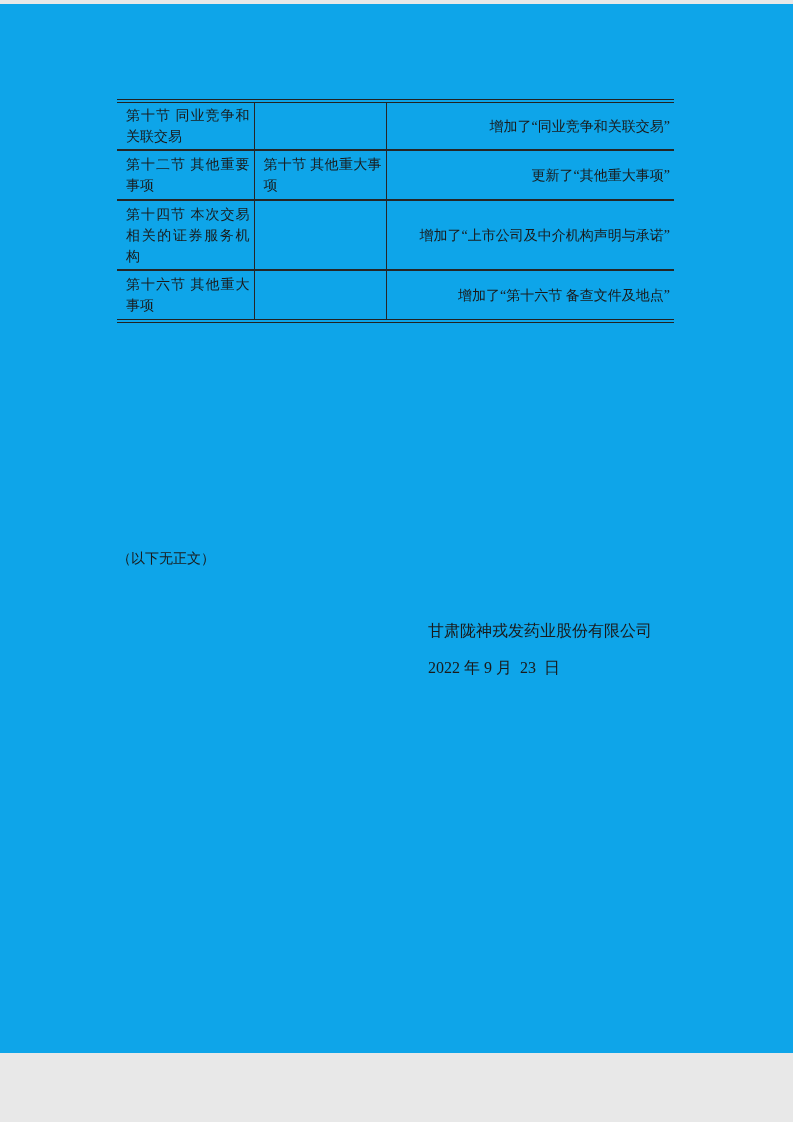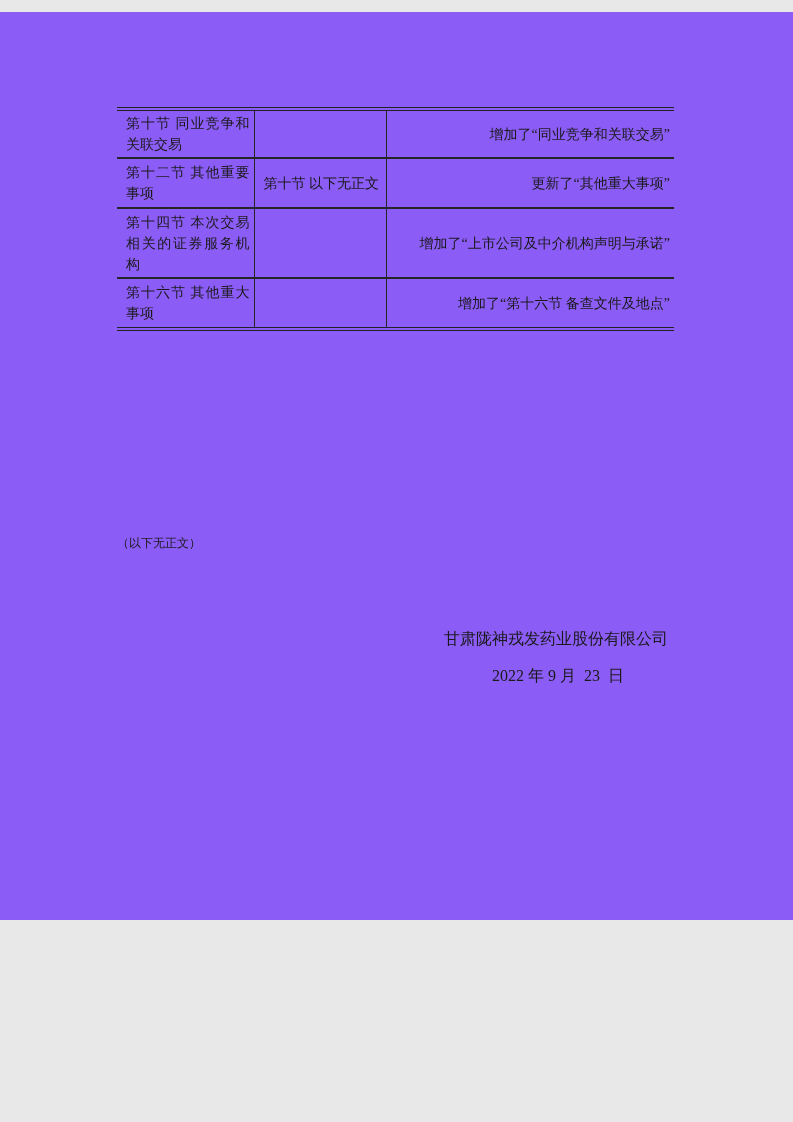--- a/index.html
+++ b/index.html
@@ -1,22 +1,22 @@
 <!DOCTYPE html>
 <html><head>
 <meta charset="utf-8">
 <style>
   html, body { margin: 0; padding: 0; }
   body { background: #e8e8e8; }
   .page {
     position: relative;
     width: 793px;
-    height: 908px;
-    margin: 12px auto;
-    background: #8b5cf6;
+    height: 1049px;
+    margin: 4px auto;
+    background: #0ea5e9;
     overflow: hidden;
     font-family: "Liberation Serif", "DejaVu Serif", serif;
     color: #1a1a1a;
   }
   table.rev-table {
     position: absolute;
     left: 117px;
     top: 95px;
     width: 557px;
     border-collapse: collapse;
@@ -40,29 +40,29 @@
   .r1 td { height: 42px; }
   .r2 td { height: 41px; }
   .r3 td { height: 44px; }
   .r4 td { height: 82px; }
   .r5 td { height: 64px; }
   .r6 td { height: 61px; }
   .r7 td { height: 44px; }
   .no-text-note {
     position: absolute;
     left: 117px;
-    top: 520px;
-    font-size: 12px;
+    top: 544px;
+    font-size: 14px;
     line-height: 22px;
   }
   .signature-block {
     position: absolute;
-    right: 121px;
+    right: 137px;
     top: 616px;
-    text-align: center;
+    text-align: left;
     font-size: 16px;
     line-height: 22px;
   }
   .signature-block .company { margin-right: 4px; }
   .signature-block .sign-date {
     margin-top: 15px;
     white-space: pre;
   }
 </style>
 </head>
@@ -77,21 +77,21 @@
       <col style="width:288px">
     </colgroup>
     <tbody>
       <tr class="r1">
         <td class="c1">第十节 同业竞争和关联交易</td>
         <td class="c2"></td>
         <td class="c3">增加了“同业竞争和关联交易”</td>
       </tr>
       <tr class="r3">
         <td class="c1">第十二节 其他重要事项</td>
-        <td class="c2">第十节 以下无正文</td>
+        <td class="c2">第十节 其他重大事项</td>
         <td class="c3">更新了“其他重大事项”</td>
       </tr>
       <tr class="r5">
         <td class="c1">第十四节 本次交易相关的证券服务机构</td>
         <td class="c2"></td>
         <td class="c3">增加了“上市公司及中介机构声明与承诺”</td>
       </tr>
       <tr class="r7">
         <td class="c1">第十六节 其他重大事项</td>
         <td class="c2"></td>

